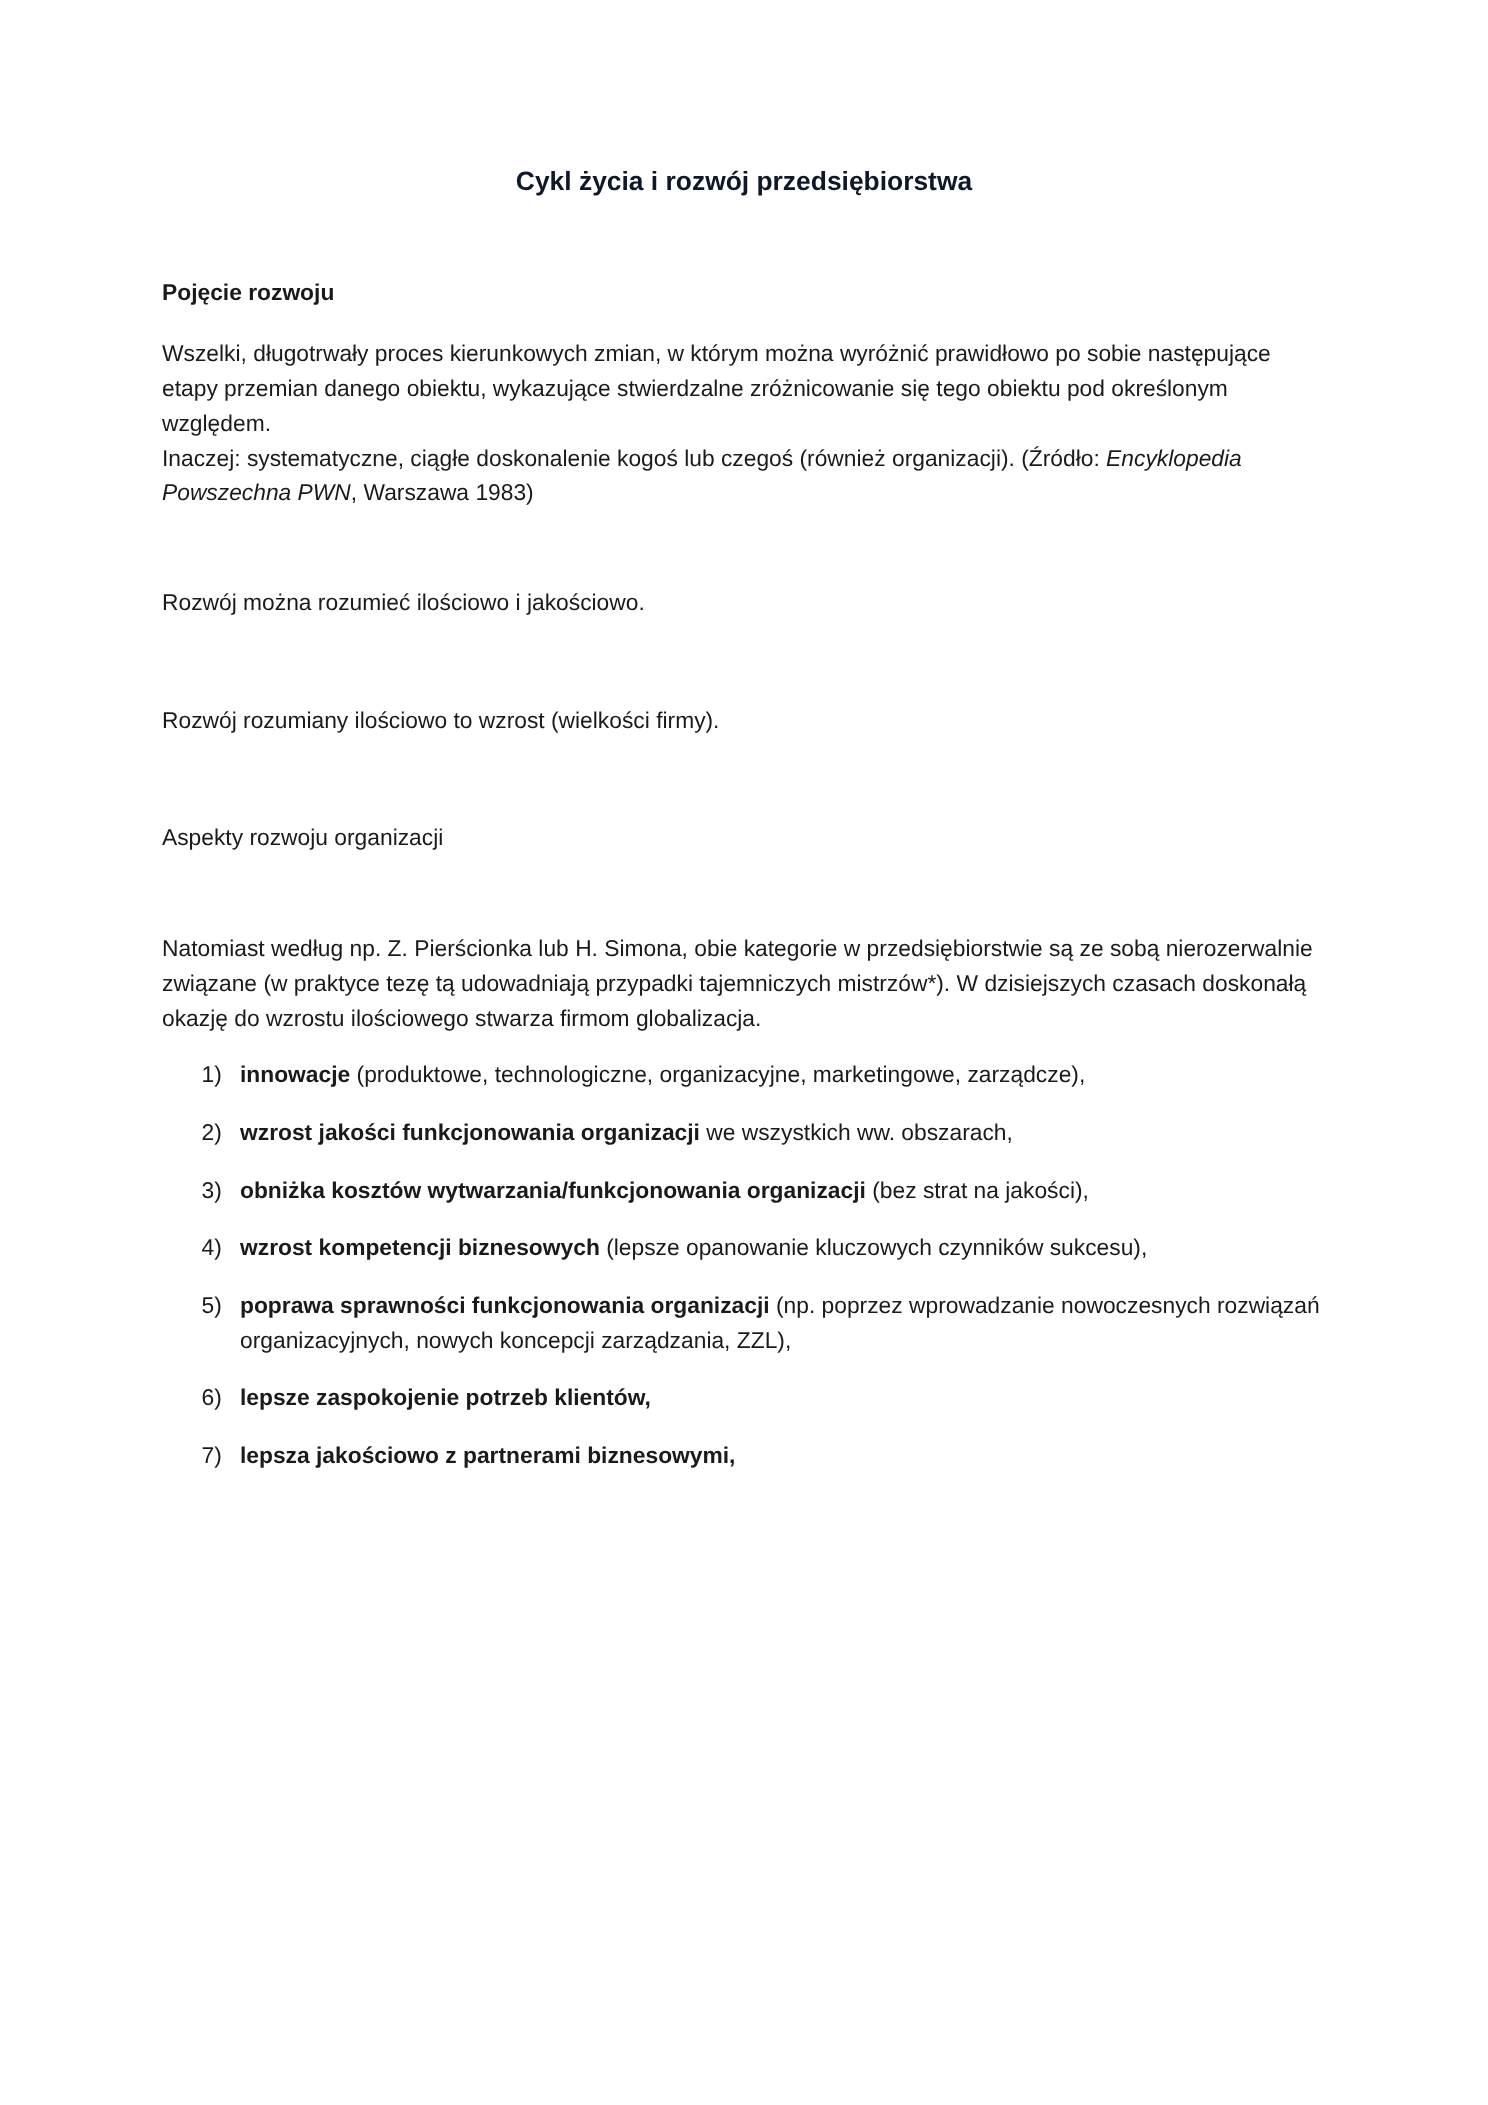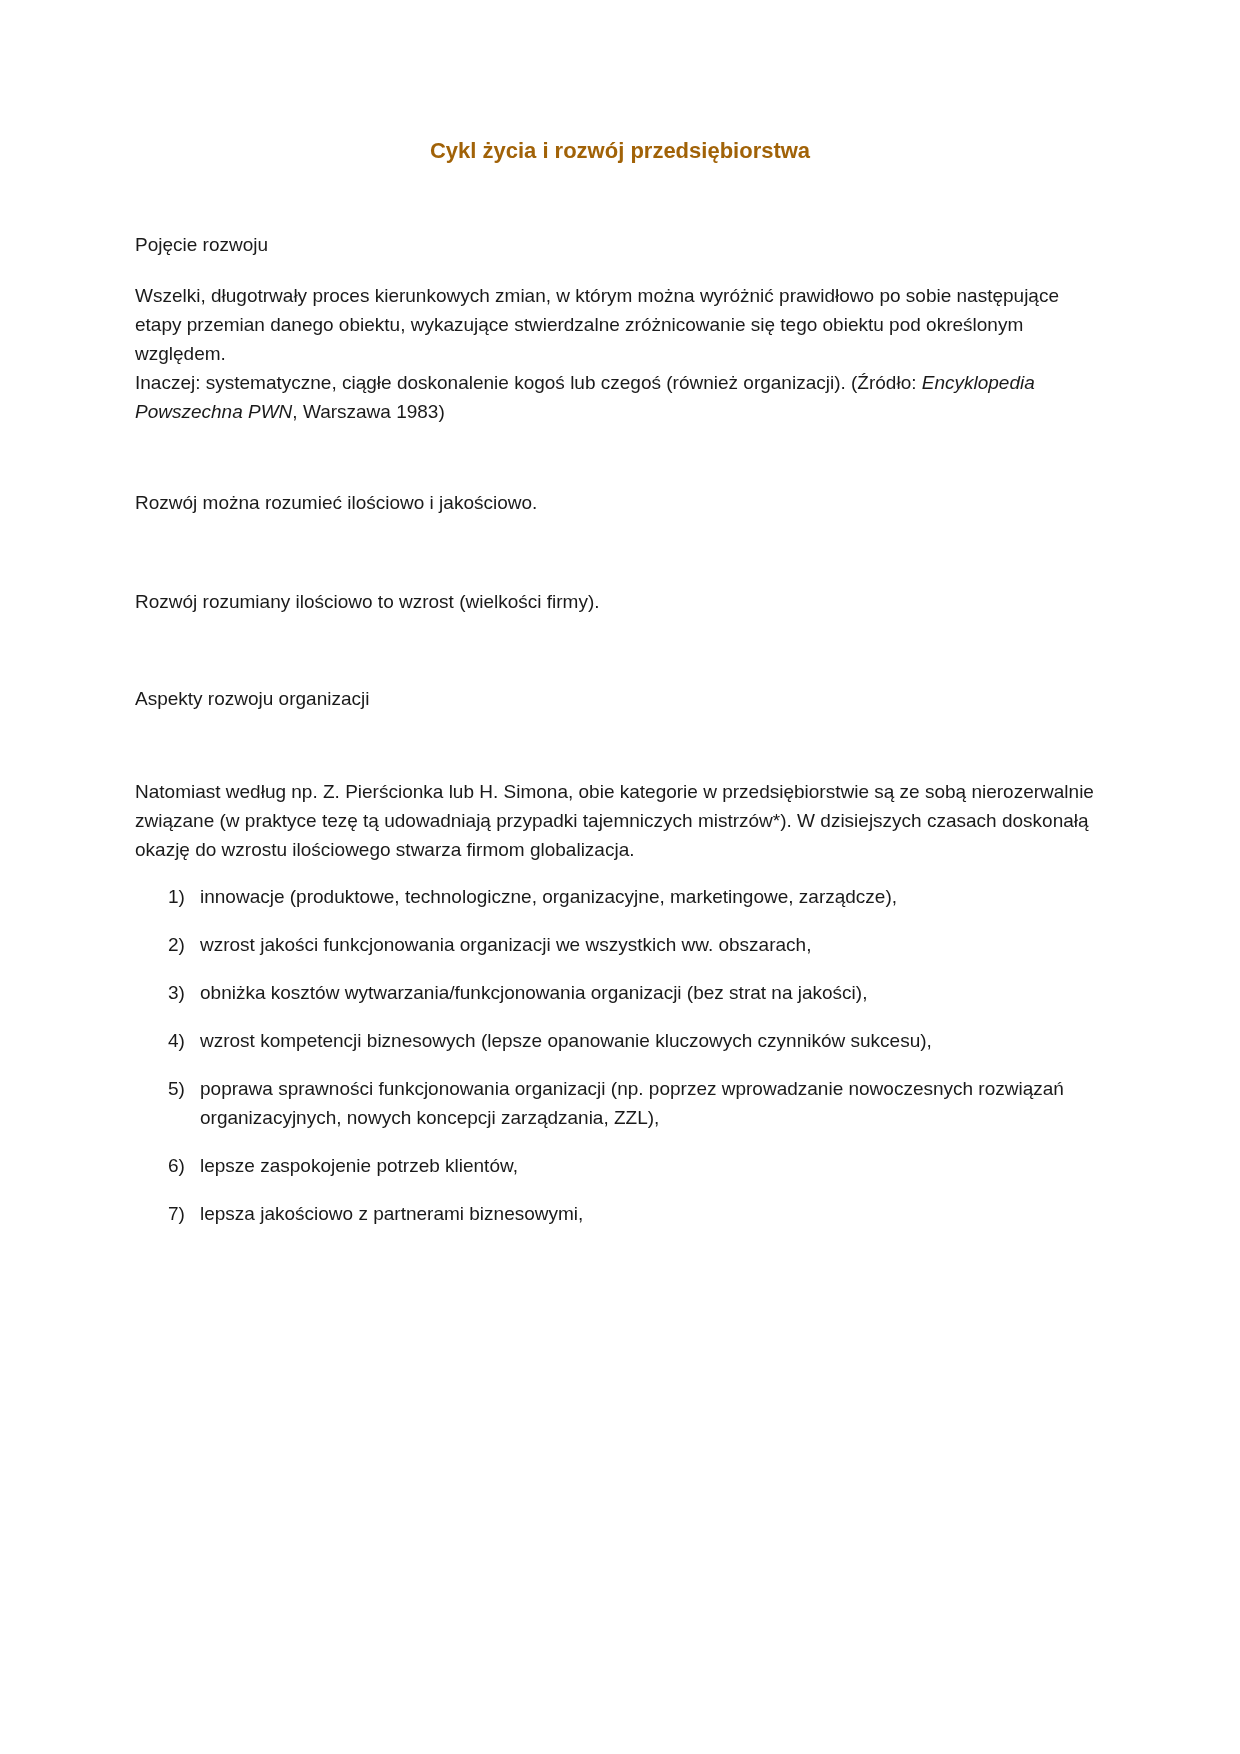--- a/index.html
+++ b/index.html
@@ -18,31 +18,31 @@
     width: 1240px;
     height: 1754px;
     background: #ffffff;
     box-sizing: border-box;
   }
   .doc-title {
     padding-top: 138px;
     text-align: center;
     font-size: 22px;
     font-weight: bold;
-    color: #a16207;
+    color: #0f172a;
   }
   .content {
     margin: 0 135px 0 135px;
     font-size: 19px;
     line-height: 29px;
   }
   .para {
     margin: 0;
   }
-  .p-pojecie      { margin-top: 66px; }
+  .p-pojecie      { margin-top: 66px; font-weight: bold; }
   .p-wszelki      { margin-top: 22px; }
   .p-inaczej      { margin-top: 0; }
   .p-ilosc-jakosc { margin-top: 62px; }
   .p-ilosciowo    { margin-top: 70px; }
   .p-jakosciowo   { margin-top: 62px; }
   .p-natomiast    { margin-top: 64px; }
   .p-aspekty      { margin-top: 68px; }
   .italic { font-style: italic; }
   .num-list {
     margin-top: 18px;
@@ -53,21 +53,21 @@
     margin-bottom: 19px;
   }
   .item-num {
     margin-left: 33px;
     width: 32px;
     flex-shrink: 0;
   }
   .item-text {
     flex: 1;
   }
-  .bold { font-weight: normal; }
+  .bold { font-weight: bold; }
 </style>
 </head>
 <body>
 
 <div class="page">
 
   <div class="doc-title">Cykl życia i rozwój przedsiębiorstwa</div>
 
   <div class="content">
 

